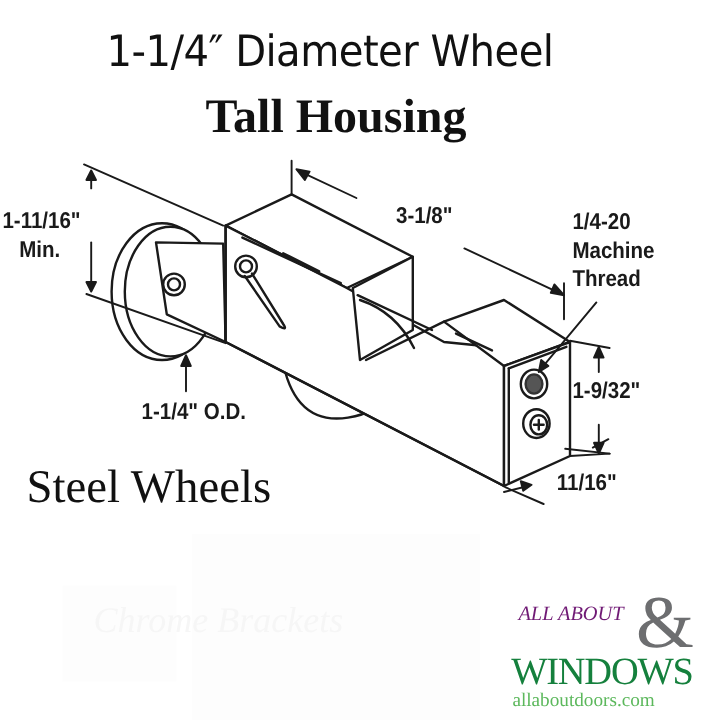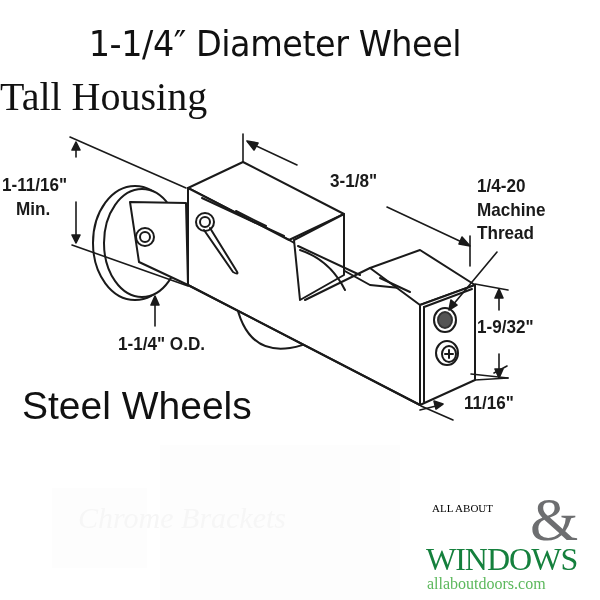--- a/index.html
+++ b/index.html
@@ -4,43 +4,43 @@
   <style>
     html, body { margin: 0; padding: 0; background: #ffffff; }
     body { width: 600px; height: 600px; position: relative; overflow: hidden; }
     .abs { position: absolute; }
     .title1 {
       left: 0; width: 550px; top: 22px; text-align: center;
       font-family: "DejaVu Sans", sans-serif; font-size: 36px; letter-spacing: -0.5px;
       color: #111; line-height: 44px; transform: scaleX(0.93); transform-origin: 275px 0;
     }
     .title2 {
-      left: 0; width: 560px; top: 74px; text-align: left;
-      font-family: "Liberation Serif", serif; font-weight: normal; font-size: 40px;
+      left: 0; width: 560px; top: 74px; text-align: center;
+      font-family: "Liberation Serif", serif; font-weight: bold; font-size: 40px;
       color: #111; line-height: 46px;
     }
     .dim {
       font-family: "Liberation Sans", sans-serif; font-weight: bold; font-size: 19px;
       color: #1a1a1a; line-height: 22px; transform: scaleX(0.9); transform-origin: 0 0;
     }
     .steel {
       left: 22px; top: 383px;
-      font-family: Liberation Sans, sans-serif; font-size: 39px; color: #111; line-height: 46px;
+      font-family: Liberation Serif, serif; font-size: 39px; color: #111; line-height: 46px;
     }
     .ghost {
       left: 78px; top: 500px;
       font-family: "Liberation Serif", serif; font-style: italic; font-size: 30px;
       color: #f6f6f6; line-height: 36px;
     }
     .ghost-box1 { left: 52px; top: 488px; width: 95px; height: 80px; background: #fdfdfd; }
     .ghost-box2 { left: 160px; top: 445px; width: 240px; height: 155px; background: #fdfdfd; }
     .logo { left: 412px; top: 498px; width: 185px; height: 98px; }
     .logo .l1 {
       position: absolute; left: 20px; top: 4px;
-      font-family: "Liberation Serif", serif; font-size: 11px; color: #000000; letter-spacing: 0px;
+      font-family: "Liberation Serif", serif; font-size: 17px; color: #701a75; letter-spacing: 0px; font-style: italic;
     }
     .logo .amp {
       position: absolute; left: 118px; top: -10px;
       font-family: "Liberation Serif", serif; font-size: 62px; color: #6d6e70; line-height: 62px;
     }
     .logo .l2 {
       position: absolute; left: 14px; top: 18px;
       font-family: "Liberation Serif", serif; font-size: 32px; color: #6d6e70; line-height: 32px;
       letter-spacing: -1px;
     }

